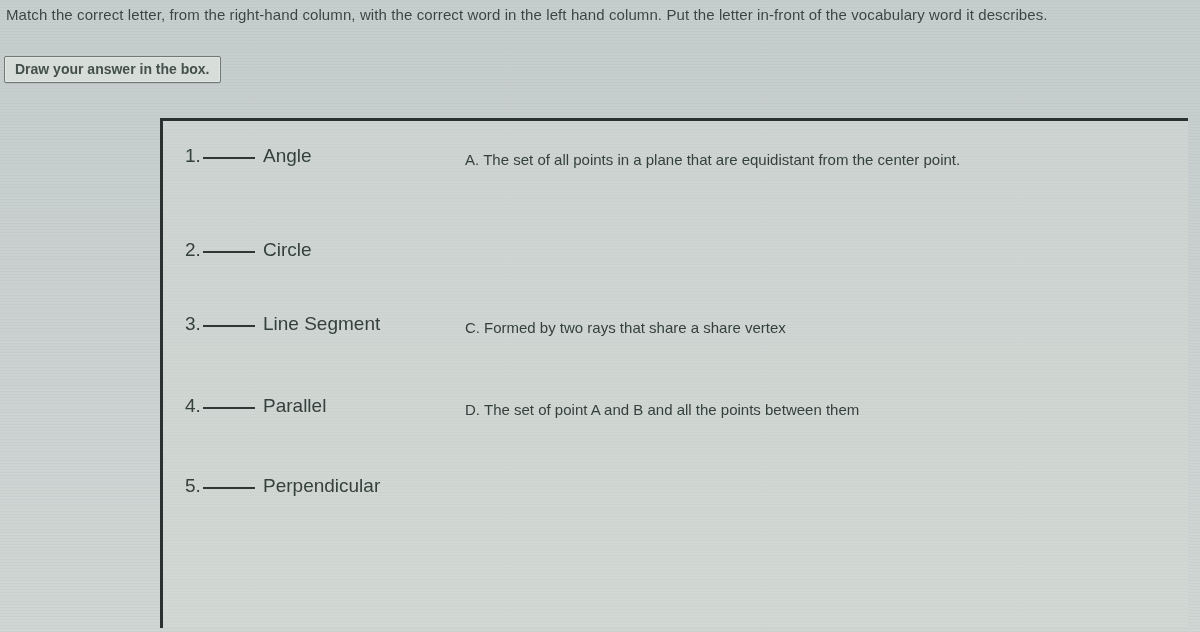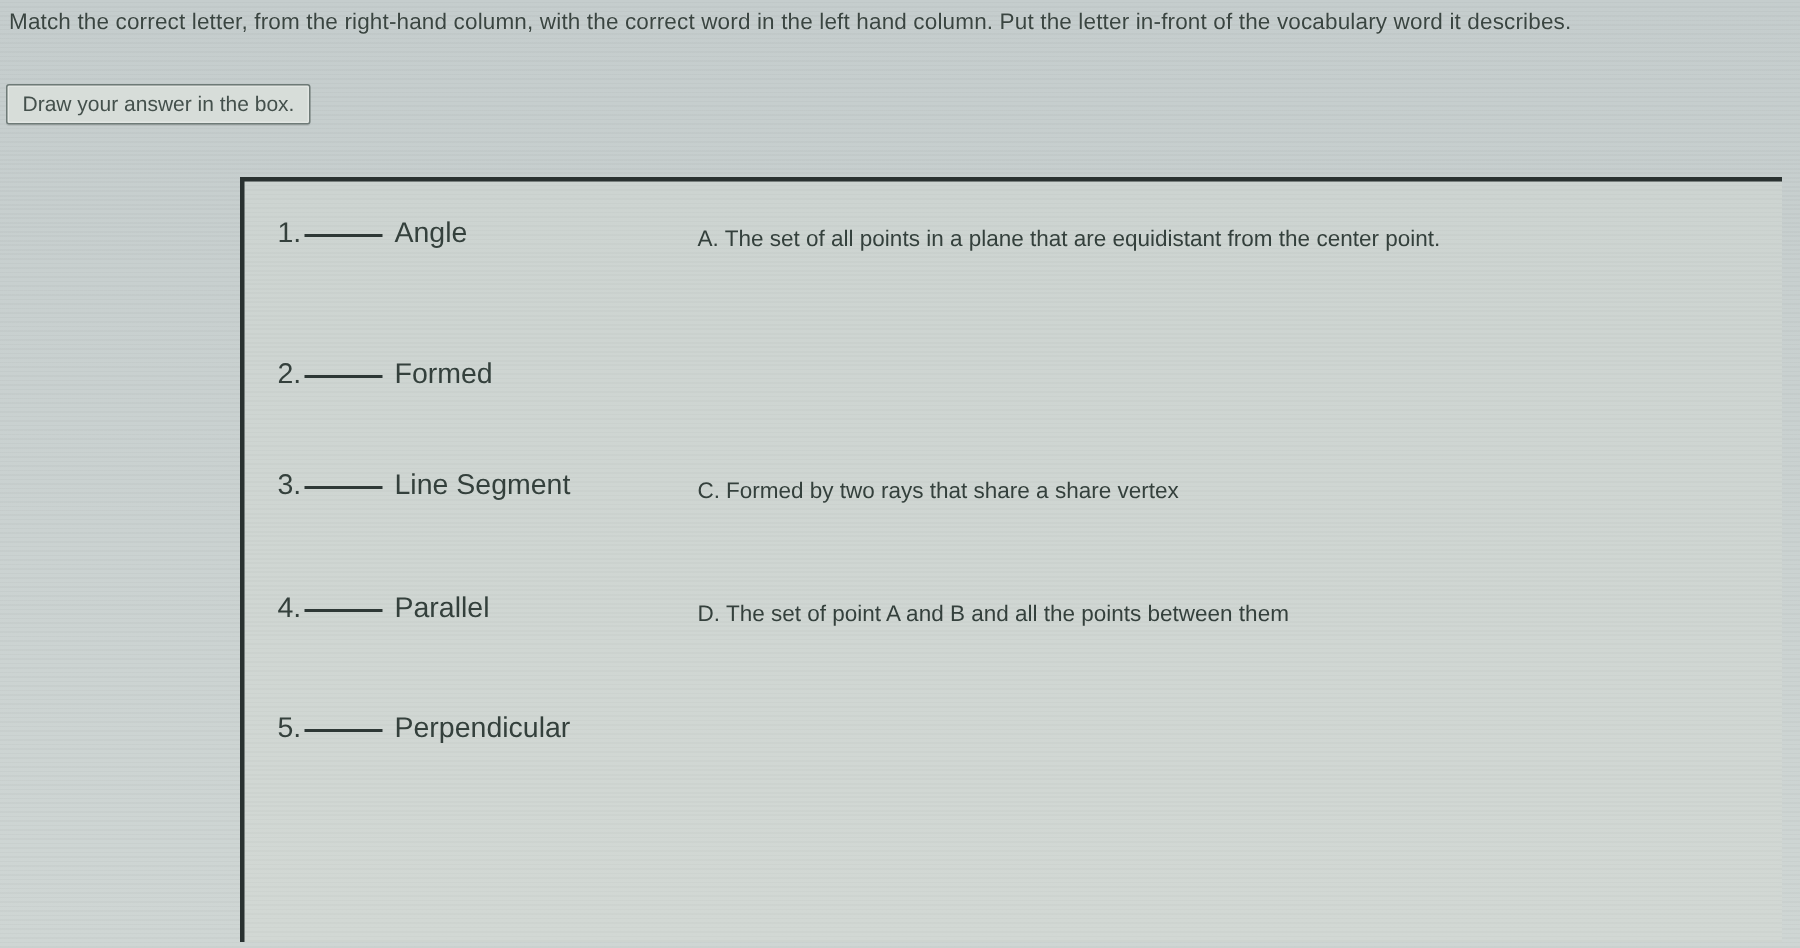--- a/index.html
+++ b/index.html
@@ -38,20 +38,21 @@
     top: 56px;
     font-size: 14px;
     color: #44504c;
     background: #d7ddd9;
     border: 1px solid #6e7a77;
     padding: 4px 10px 5px 10px;
     border-radius: 2px;
     box-shadow: inset 0 0 0 1px rgba(255,255,255,0.3), 0 1px 0 rgba(0,0,0,0.08);
     cursor: pointer;
     user-select: none;
+    font-weight: bold;
   }
   .frame {
     position: absolute;
     left: 160px;
     top: 118px;
     width: 1028px;
     height: 510px;
     border-top: 3px solid #2a3231;
     border-left: 3px solid #2a3231;
     box-sizing: border-box;
@@ -122,21 +123,21 @@
       </div>
       <div class="right">
         <span class="letter">A.</span><span>The set of all points in a plane that are equidistant from the center point.</span>
       </div>
     </div>
 
     <div class="row">
       <div class="left">
         <span class="num">2.</span>
         <span class="blank"></span>
-        <span class="term">Formed</span>
+        <span class="term">Circle</span>
       </div>
     </div>
 
     <div class="row">
       <div class="left">
         <span class="num">3.</span>
         <span class="blank"></span>
         <span class="term">Line Segment</span>
       </div>
       <div class="right">

